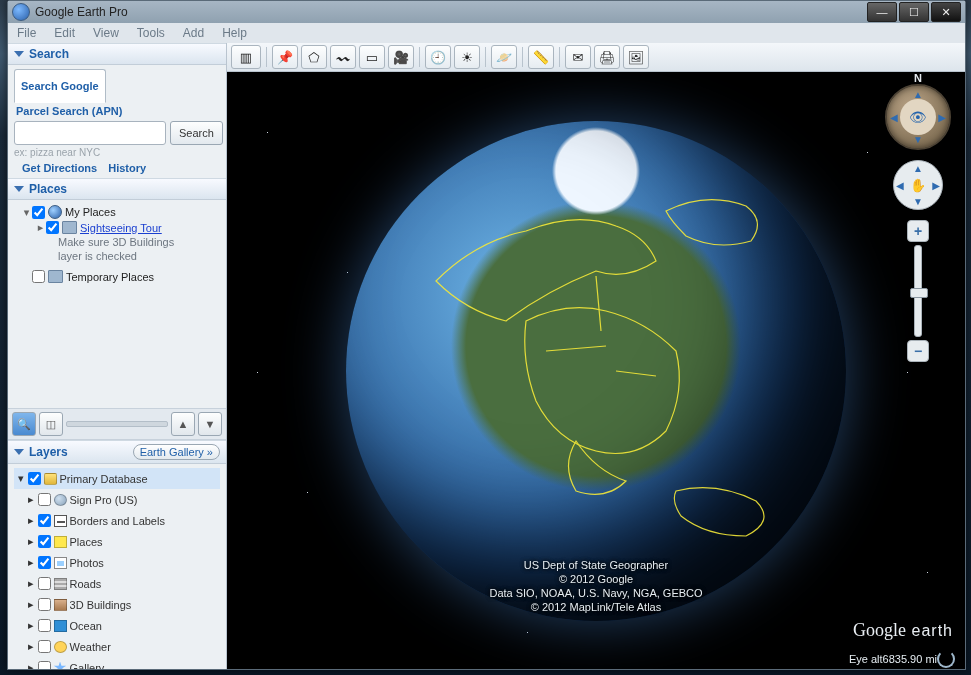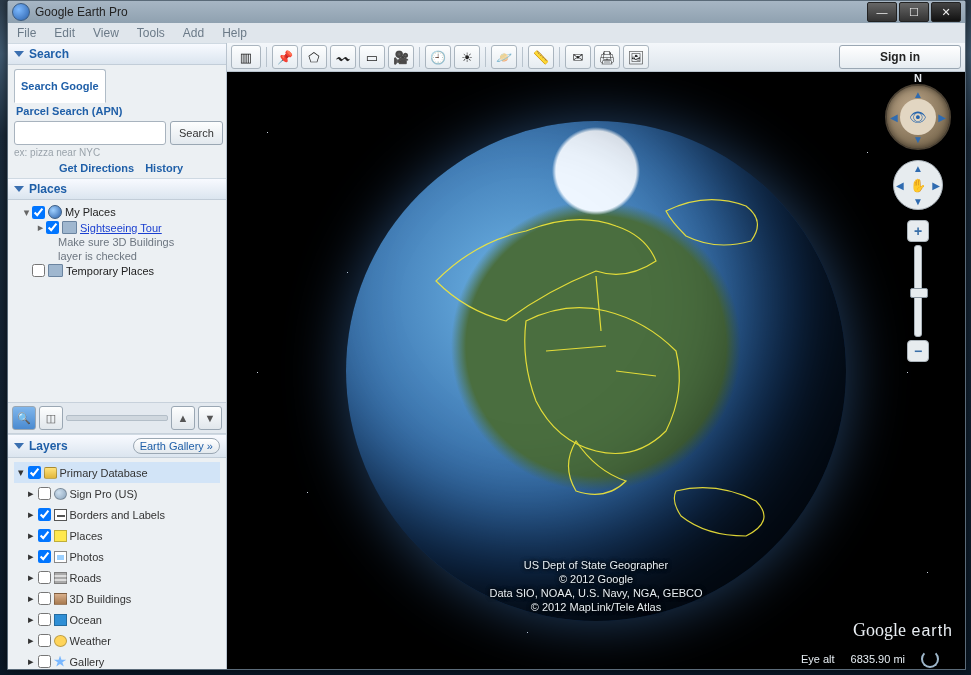--- a/index.html
+++ b/index.html
@@ -51,21 +51,21 @@
   .panelbody{padding:4px 6px;font-size:11px;color:#333;}
   .tabstrip{display:flex;margin-bottom:4px;}
   .tabstrip .tab{padding:10px 6px;border:1px solid #b0bcc7;background:#e2e8ee;border-radius:3px 3px 0 0;
     margin-right:2px;color:#1f5fa8;font-weight:bold;font-size:11px;}
   .tabstrip .tab.active{background:#fff;border-bottom:1px solid #fff;}
   .searchrow{display:flex;gap:4px;margin-bottom:2px;}
   .searchrow input{flex:1;border:1px solid #a8b3be;border-radius:3px;padding:2px 4px;background:#fff;font-size:11px;height:18px;}
   .btn{border:1px solid #9aa7b3;border-radius:3px;background:linear-gradient(#fdfefe,#e3e9ee);
     padding:2px 8px;font-size:11px;color:#333;}
   .hint{color:#9aa3ab;font-size:10px;}
-  .linkrow{text-align:center;color:#1f5fa8;font-weight:bold;padding-top:4px;font-size:11px;}
+  .linkrow{text-align:left;color:#1f5fa8;font-weight:bold;padding-top:4px;font-size:11px;}
   .linkrow span{margin-left:8px;}
   
   .tree{font-size:11px;color:#222;}
   .tree .row{display:flex;align-items:center;padding:1px 0;}
   .tree .indent1{padding-left:8px;}
   .tree .indent2{padding-left:22px;}
   .tree .indent3{padding-left:44px;color:#6d7680;}
   .tree input[type=checkbox]{margin:0 3px 0 0;vertical-align:middle;}
   .tree .exp{display:inline-block;width:9px;text-align:center;color:#666;margin-right:1px;}
   .foldicon{display:inline-block;width:13px;height:11px;background:#9fb7cf;border:1px solid #6a84a0;
@@ -131,21 +131,21 @@
   }
   .borders{position:absolute;left:50%;top:50%;width:500px;height:500px;margin-left:-250px;margin-top:-250px;}
   .attrib{position:absolute;left:0;right:0;bottom:55px;text-align:center;color:#e6edf2;
     font-size:11px;text-shadow:0 0 4px #000,0 0 4px #000;line-height:14px;}
   .gelogo{position:absolute;right:12px;bottom:28px;color:#e9eef3;font-size:18px;
     text-shadow:0 0 6px #000,0 0 6px #000;}
   .gelogo .g{font-family:Georgia,serif;}
   .gelogo .e{font-weight:300;letter-spacing:1px;font-size:16px;}
   .statusbar{position:absolute;left:0;right:0;bottom:0;height:20px;
     background:rgba(0,0,0,.0);display:flex;justify-content:flex-end;align-items:center;
-    color:#e6edf2;font-size:11px;padding-right:26px;text-shadow:0 0 3px #000;gap:16px;}
+    color:#e6edf2;font-size:11px;padding-right:10px;text-shadow:0 0 3px #000;gap:0;}
   .statusbar .spin{width:14px;height:14px;border-radius:50%;border:2px solid #9fb8cc;border-top-color:transparent;}
   
   .nav{
     position:absolute;right:14px;top:12px;display:flex;flex-direction:column;align-items:center;gap:10px;
   }
   .compass{width:62px;height:62px;border-radius:50%;
     background:radial-gradient(circle at 40% 35%,#b9a386,#6a5a41);
     border:2px solid #4c4234;display:flex;align-items:center;justify-content:center;position:relative;
     box-shadow:0 1px 4px rgba(0,0,0,.7), inset 0 0 6px rgba(0,0,0,.5);}
   .compass .inner{width:36px;height:36px;border-radius:50%;background:#e2d6c2;
@@ -241,21 +241,21 @@
           <input type="checkbox" checked="" style="">
           <span class="foldicon"></span>
           <span class="link">Sightseeing Tour</span>
         </div>
         <div class="row indent3">
           <span>Make sure 3D Buildings</span>
         </div>
         <div class="row indent3">
           <span>layer is checked</span>
         </div>
-        <div class="row indent1" style="margin-top:0">
+        <div class="row indent1" style="margin-top:6px">
           <span class="exp">&nbsp;</span>
           <input type="checkbox" style="">
           <span class="foldicon"></span>
           <span>Temporary Places</span>
         </div>
       </div>
       <div class="placesfill"></div>
 
       <div class="toolrow">
         <div class="sqbtn active">🔍</div>
@@ -359,21 +359,20 @@
         <div class="tbtn">☀</div>
         <div class="tsep"></div>
         <div class="tbtn">🪐</div>
         <div class="tsep"></div>
         <div class="tbtn">📏</div>
         <div class="tsep"></div>
         <div class="tbtn">✉</div>
         <div class="tbtn">🖨</div>
         <div class="tbtn">🖼</div>
         <div class="tfill"></div>
-        <div class="signin">Sign in</div>
       </div>
 
       <div class="maparea">
 
         <div class="star" style="left:40px;top:60px"></div>
           <div class="star" style="left:120px;top:200px"></div>
         <div class="star" style="left:80px;top:420px"></div>
           <div class="star" style="left:640px;top:80px"></div>
         <div class="star" style="left:700px;top:500px"></div>
           <div class="star" style="left:300px;top:560px"></div>

